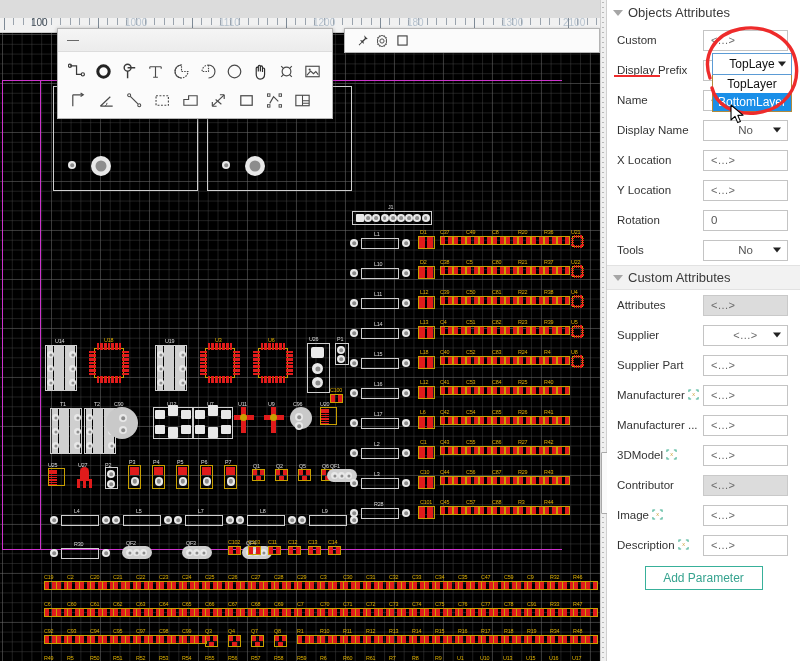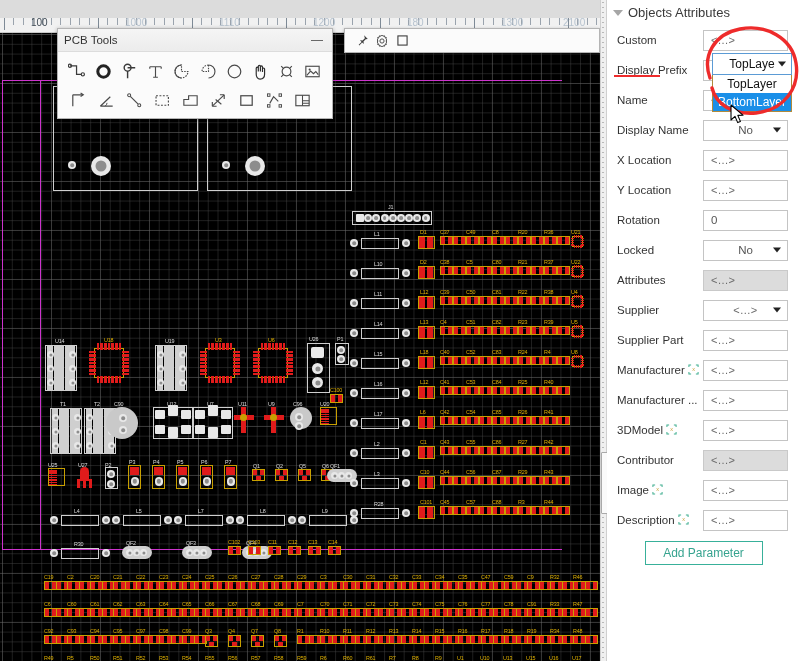--- a/index.html
+++ b/index.html
@@ -2014,21 +2014,20 @@
           <div class="pad" style="left: 574.6px; top: 627.8px; width: 1.4px; height: 3px;"></div>
           <div class="pad" style="left: 576.8px; top: 627.8px; width: 1.4px; height: 3px;"></div>
           <div class="pad" style="left: 579px; top: 627.8px; width: 1.4px; height: 3px;"></div>
           <div class="pad" style="left: 581.2px; top: 627.8px; width: 1.4px; height: 3px;"></div>
           <div class="ref" style="left: 572px; top: 621.6px;">U17</div>
         </div>
     </div>
 
     <div id="pcb-tools">
       <div class="tt">
-        <span class="t">PCB Tools</span>
         <span class="min">—</span>
       </div>
       <div class="tool-grid">
         <div class="trow" id="tool-row-1">
             <div class="tbtn">
               <svg width="19" height="19" viewBox="0 0 20 20">
                 <path d="M2 4 H9 V13 H14" fill="none" stroke="#3a3a3a" stroke-width="1.3"></path>
                 <circle cx="2" cy="4" r="1.7" fill="none" stroke="#3a3a3a" stroke-width="1.2"></circle>
                 <circle cx="15.6" cy="13" r="1.7" fill="none" stroke="#3a3a3a" stroke-width="1.2"></circle>
               </svg>
@@ -2233,29 +2232,33 @@
         <div class="prow">
           <div class="plabel">
             <span>Rotation</span>
           </div>
           <div class="field">
             <span class="">0</span>
           </div>
         </div>
         <div class="prow">
           <div class="plabel">
-            <span>Locked</span>
+            <span>Tools</span>
           </div>
           <div class="field combo">
             <span class="">No</span>
             <span class="arrow"></span>
           </div>
         </div>
       </div>
 
+    <div class="section" style="background:#f2f2f2;border-top:1px solid #e2e2e2;border-bottom:1px solid #e2e2e2;">
+      <span class="caret"></span>
+      <span>Custom Attributes</span>
+    </div>
 
     <div class="rowgrp" id="custom-rows">
         <div class="prow">
           <div class="plabel">
             <span>Attributes</span>
           </div>
           <div class="field disabled">
             <span class="ph">&lt;...&gt;</span>
           </div>
         </div>

